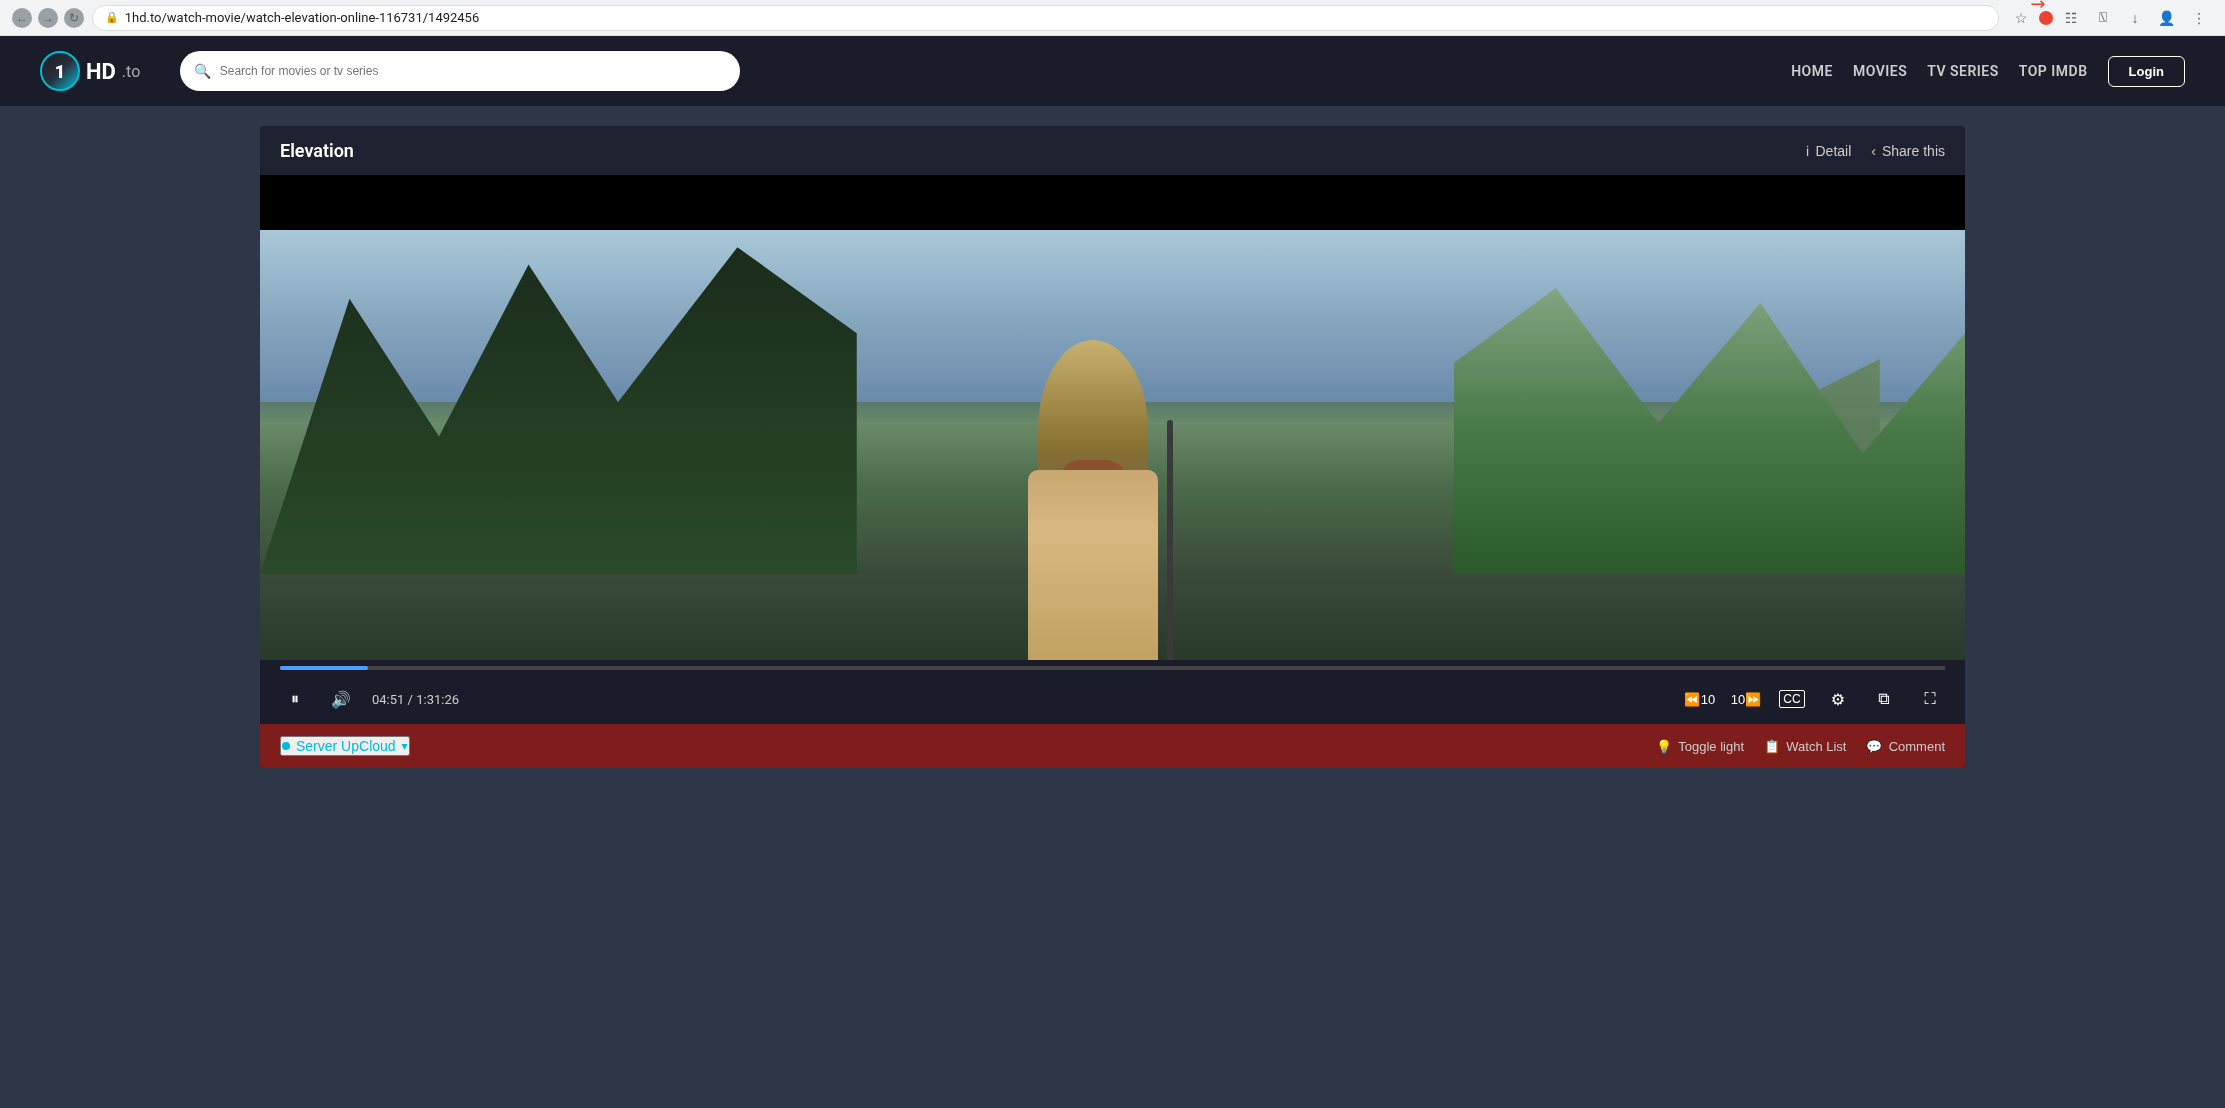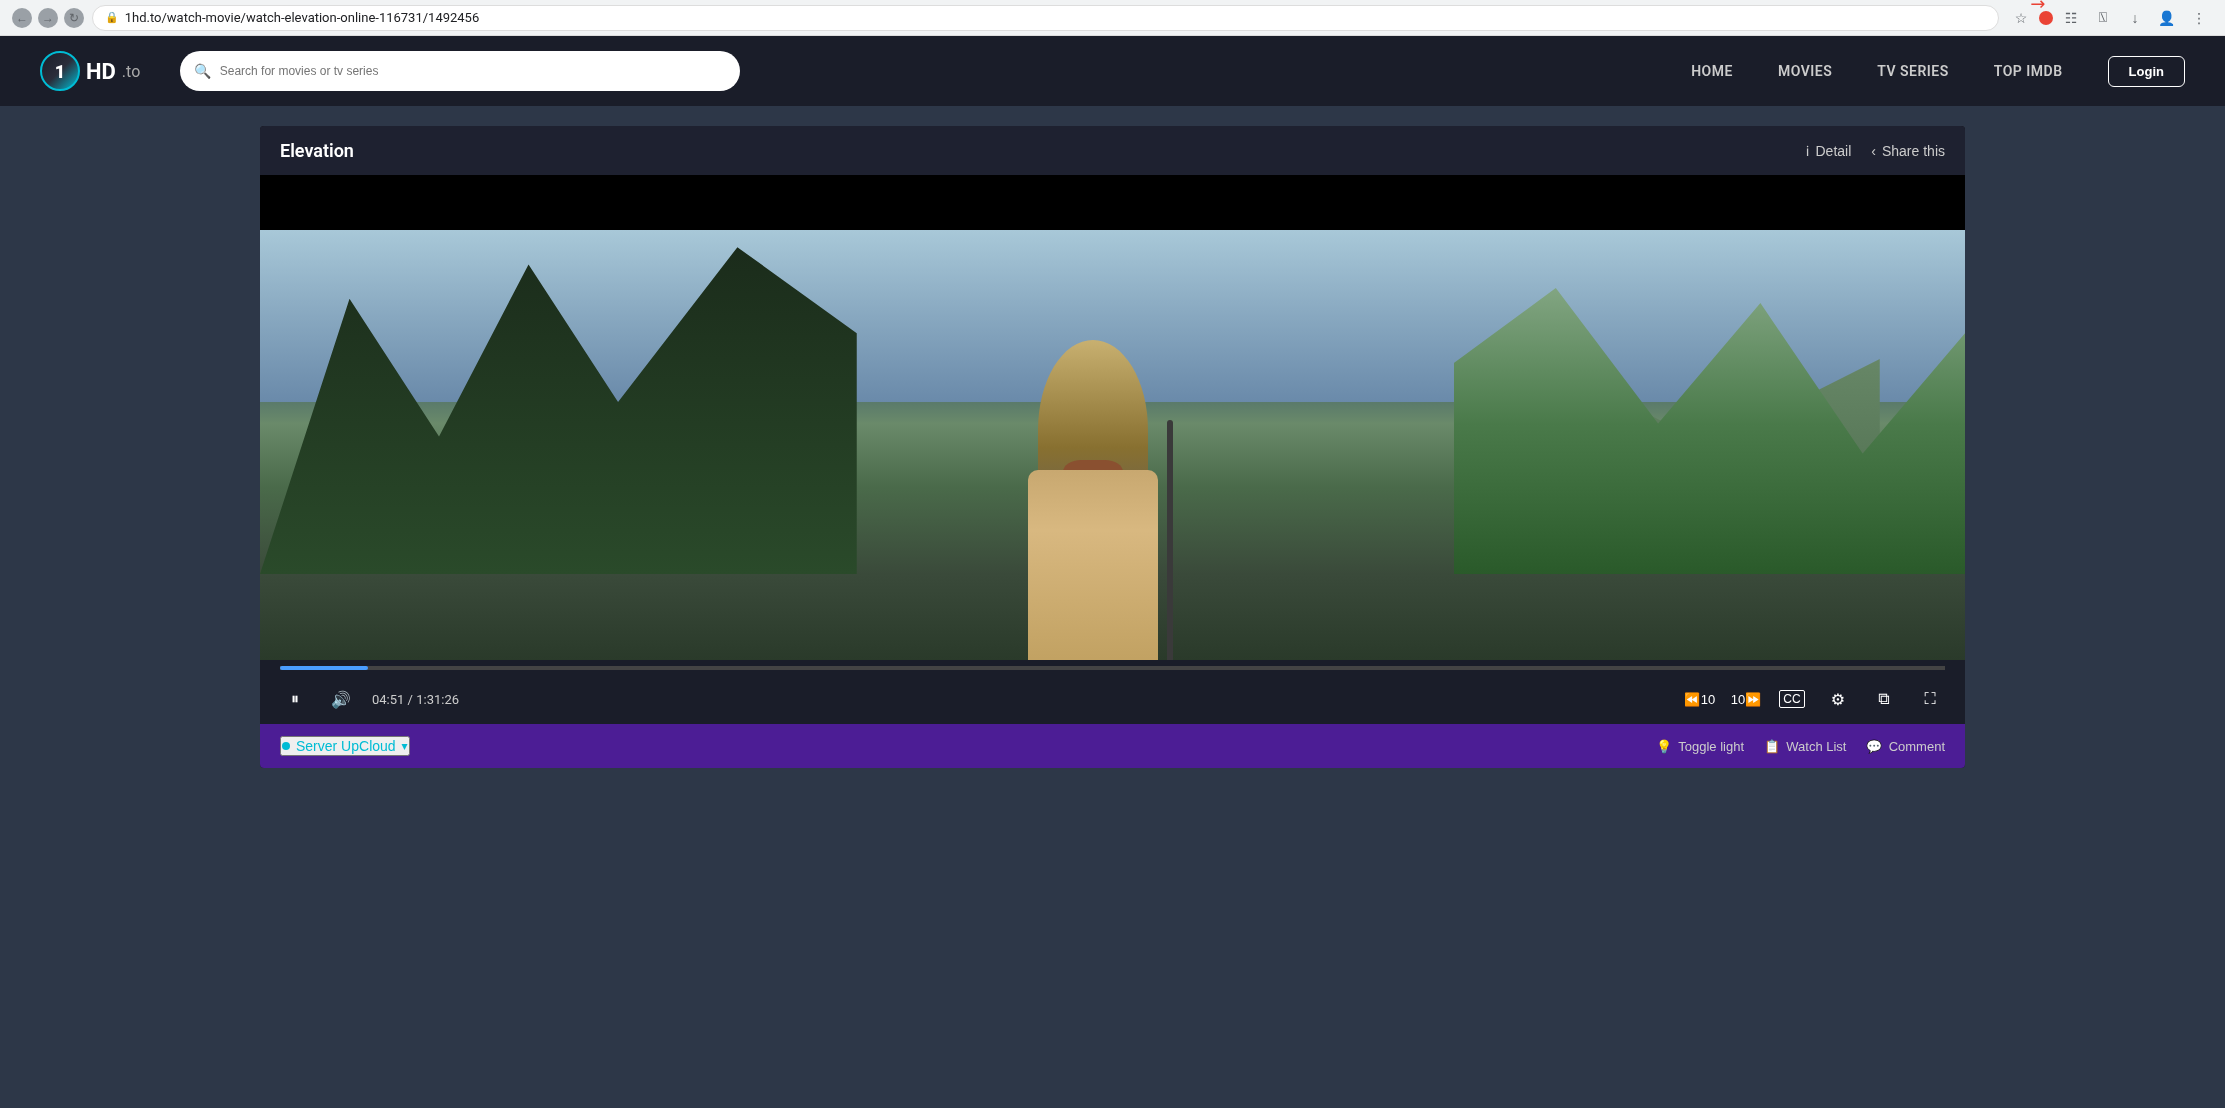--- a/index.html
+++ b/index.html
@@ -137,21 +137,21 @@
       outline: none;
       flex: 1;
       font-size: 12px;
       color: #333;
       background: transparent;
     }
     .search-icon { color: #999; font-size: 14px; }
 
     .nav-links {
       display: flex;
-      gap: 45px;
+      gap: 20px;
       align-items: center;
       margin-left: auto;
     }
     .nav-link {
       color: #ccc;
       text-decoration: none;
       font-size: 14px;
       font-weight: 600;
       letter-spacing: 0.5px;
     }
@@ -374,21 +374,21 @@
     }
     .ctrl-spacer { flex: 1; }
     .ctrl-right {
       display: flex;
       gap: 16px;
       align-items: center;
     }
 
     
     .below-video {
-      background: #4c1d95;
+      background: #7f1d1d;
       padding: 12px 20px;
       display: flex;
       align-items: center;
       gap: 24px;
     }
     .server-selector {
       display: flex;
       align-items: center;
       gap: 6px;
       color: #00bcd4;

